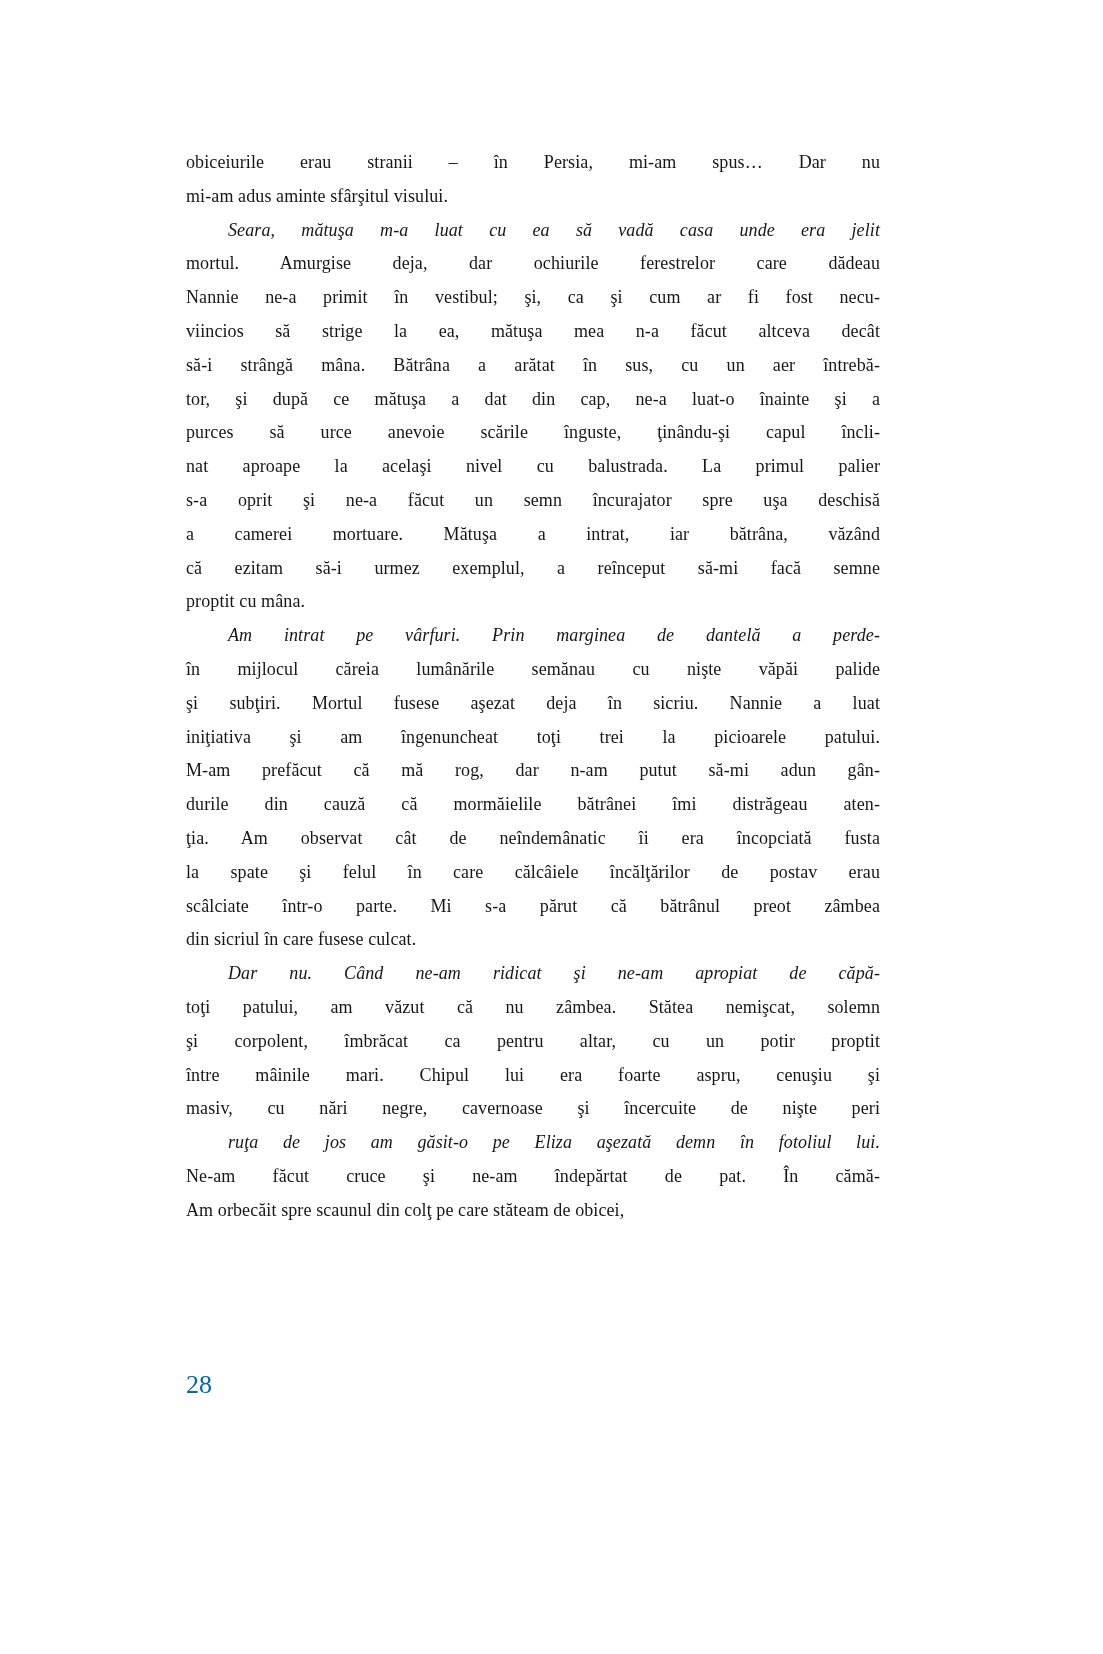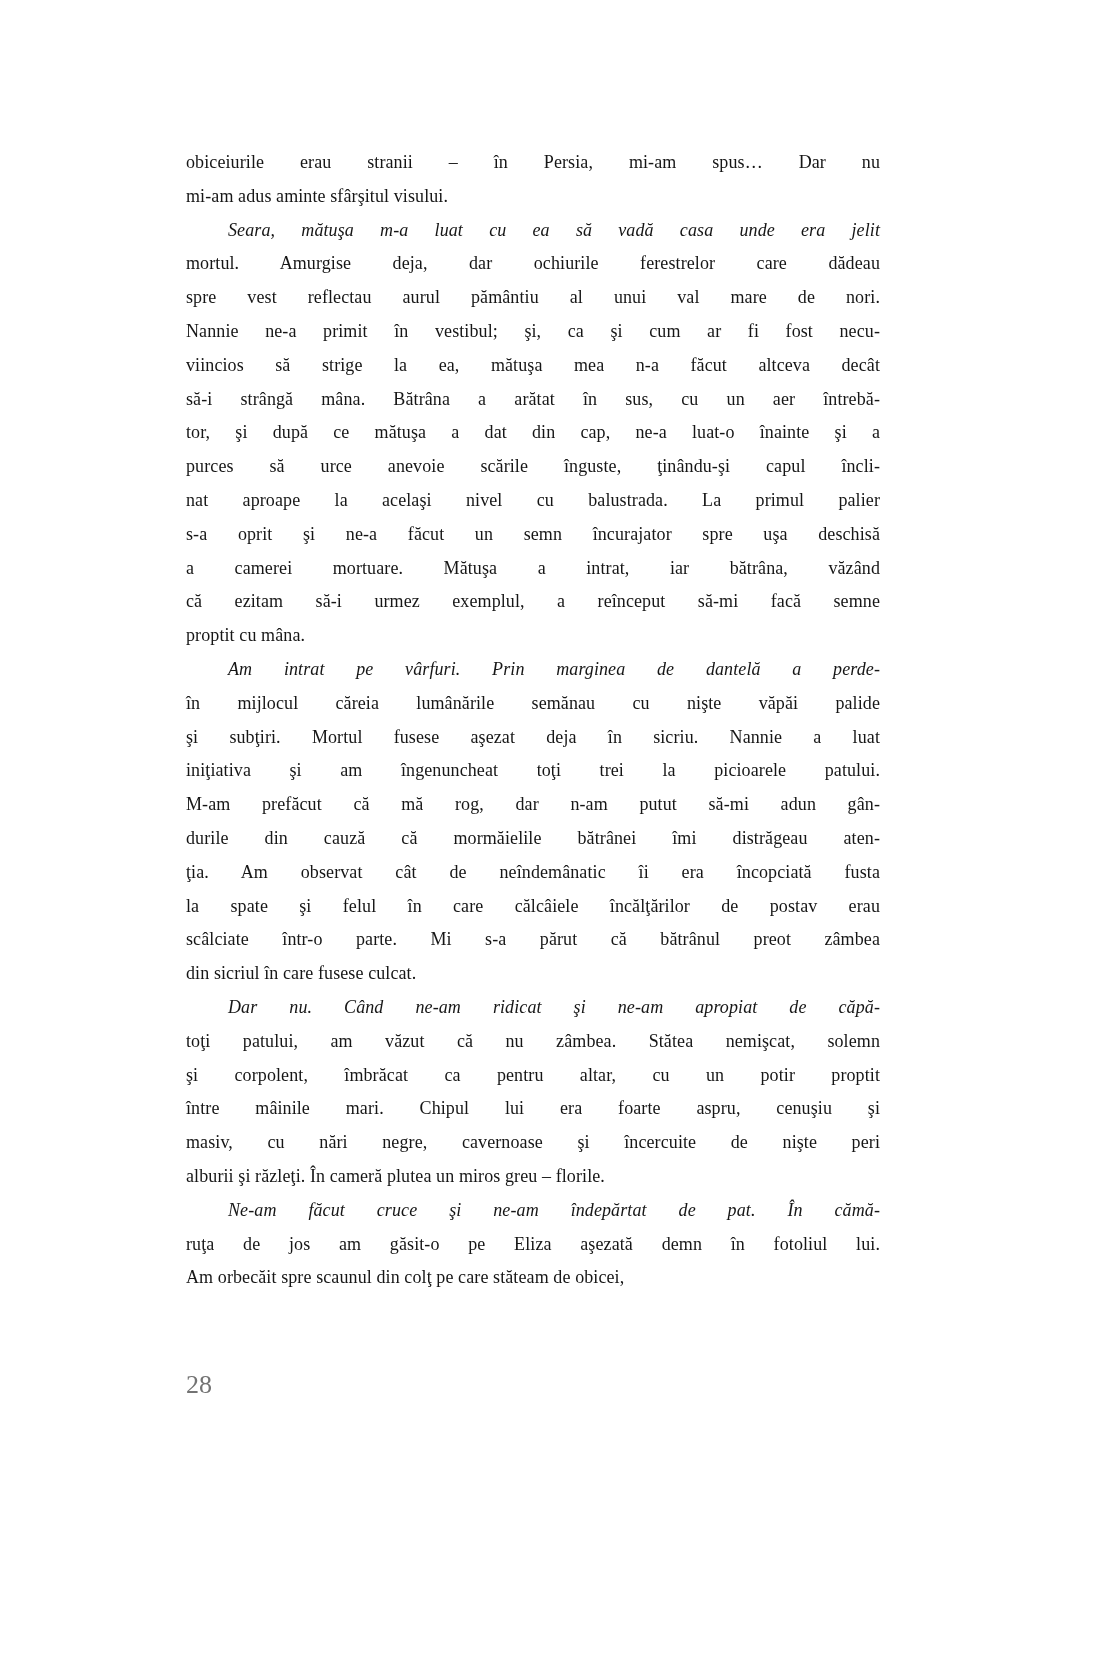--- a/index.html
+++ b/index.html
@@ -43,36 +43,35 @@
   .para.indent .line:first-child {
     text-indent: 42px;
     font-style: italic;
   }
   .page-number {
     position: absolute;
     left: 186px;
     top: 1368px;
     font-size: 26px;
     line-height: 34px;
-    color: #737373;
+    color: #0369a1;
   }
 </style>
 </head>
 <body>
 
 <div class="page">
   <div class="text-block" id="paragraphs">
       <div class="para">
         <div class="line">obiceiurile erau stranii – în Persia, mi-am spus… Dar nu</div>
         <div class="line last">mi-am adus aminte sfârşitul visului.</div>
       </div>
       <div class="para indent">
         <div class="line">Seara, mătuşa m-a luat cu ea să vadă casa unde era jelit</div>
         <div class="line">mortul. Amurgise deja, dar ochiurile ferestrelor care dădeau</div>
-        <div class="line">spre vest reflectau aurul pământiu al unui val mare de nori.</div>
         <div class="line">Nannie ne-a primit în vestibul; şi, ca şi cum ar fi fost necu-</div>
         <div class="line">viincios să strige la ea, mătuşa mea n-a făcut altceva decât</div>
         <div class="line">să-i strângă mâna. Bătrâna a arătat în sus, cu un aer întrebă-</div>
         <div class="line">tor, şi după ce mătuşa a dat din cap, ne-a luat-o înainte şi a</div>
         <div class="line">purces să urce anevoie scările înguste, ţinându-şi capul încli-</div>
         <div class="line">nat aproape la acelaşi nivel cu balustrada. La primul palier</div>
         <div class="line">s-a oprit şi ne-a făcut un semn încurajator spre uşa deschisă</div>
         <div class="line">a camerei mortuare. Mătuşa a intrat, iar bătrâna, văzând</div>
         <div class="line">că ezitam să-i urmez exemplul, a reînceput să-mi facă semne</div>
         <div class="line last">proptit cu mâna.</div>
@@ -88,22 +87,21 @@
         <div class="line">la spate şi felul în care călcâiele încălţărilor de postav erau</div>
         <div class="line">scâlciate într-o parte. Mi s-a părut că bătrânul preot zâmbea</div>
         <div class="line last">din sicriul în care fusese culcat.</div>
       </div>
       <div class="para indent">
         <div class="line">Dar nu. Când ne-am ridicat şi ne-am apropiat de căpă-</div>
         <div class="line">toţi patului, am văzut că nu zâmbea. Stătea nemişcat, solemn</div>
         <div class="line">şi corpolent, îmbrăcat ca pentru altar, cu un potir proptit</div>
         <div class="line">între mâinile mari. Chipul lui era foarte aspru, cenuşiu şi</div>
         <div class="line">masiv, cu nări negre, cavernoase şi încercuite de nişte peri</div>
-        <div class="line last">alburii şi răzleţi. În cameră plutea un miros greu – florile.</div>
       </div>
       <div class="para indent">
+        <div class="line">ruţa de jos am găsit-o pe Eliza aşezată demn în fotoliul lui.</div>
         <div class="line">Ne-am făcut cruce şi ne-am îndepărtat de pat. În cămă-</div>
-        <div class="line">ruţa de jos am găsit-o pe Eliza aşezată demn în fotoliul lui.</div>
         <div class="line last">Am orbecăit spre scaunul din colţ pe care stăteam de obicei,</div>
       </div>
     </div>
   <div class="page-number">28</div>
 </div>
 
 </body></html>

